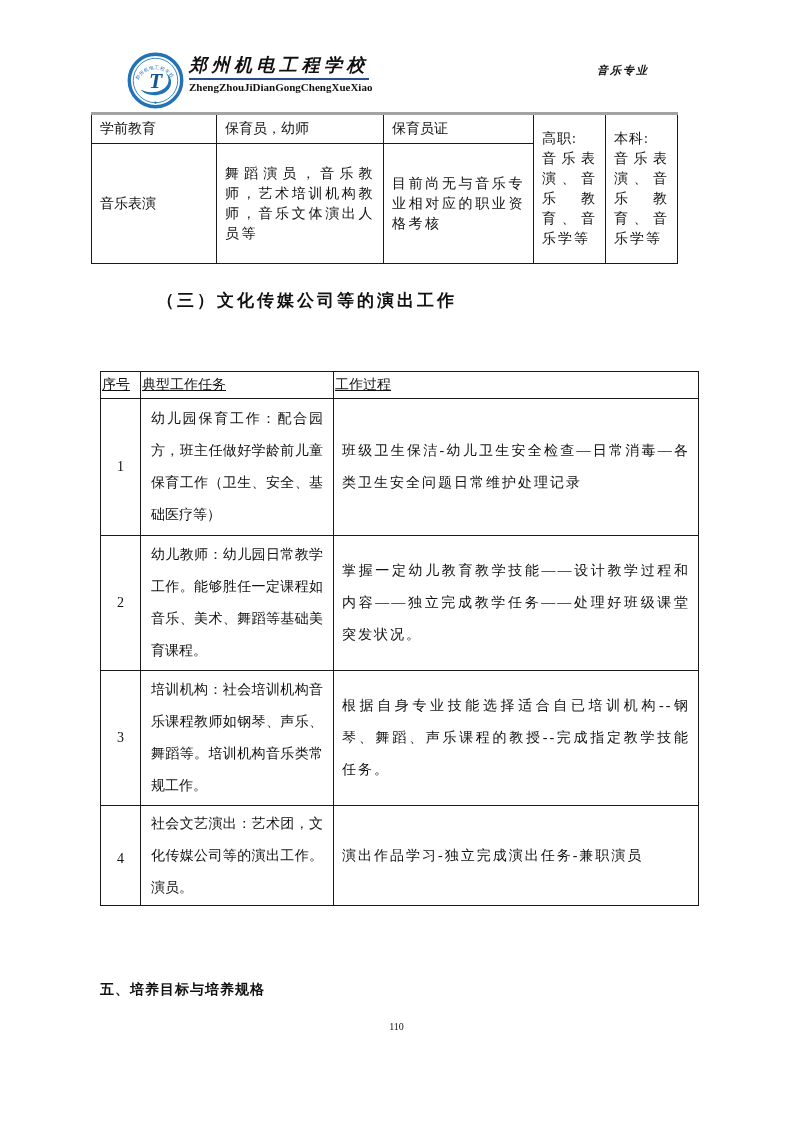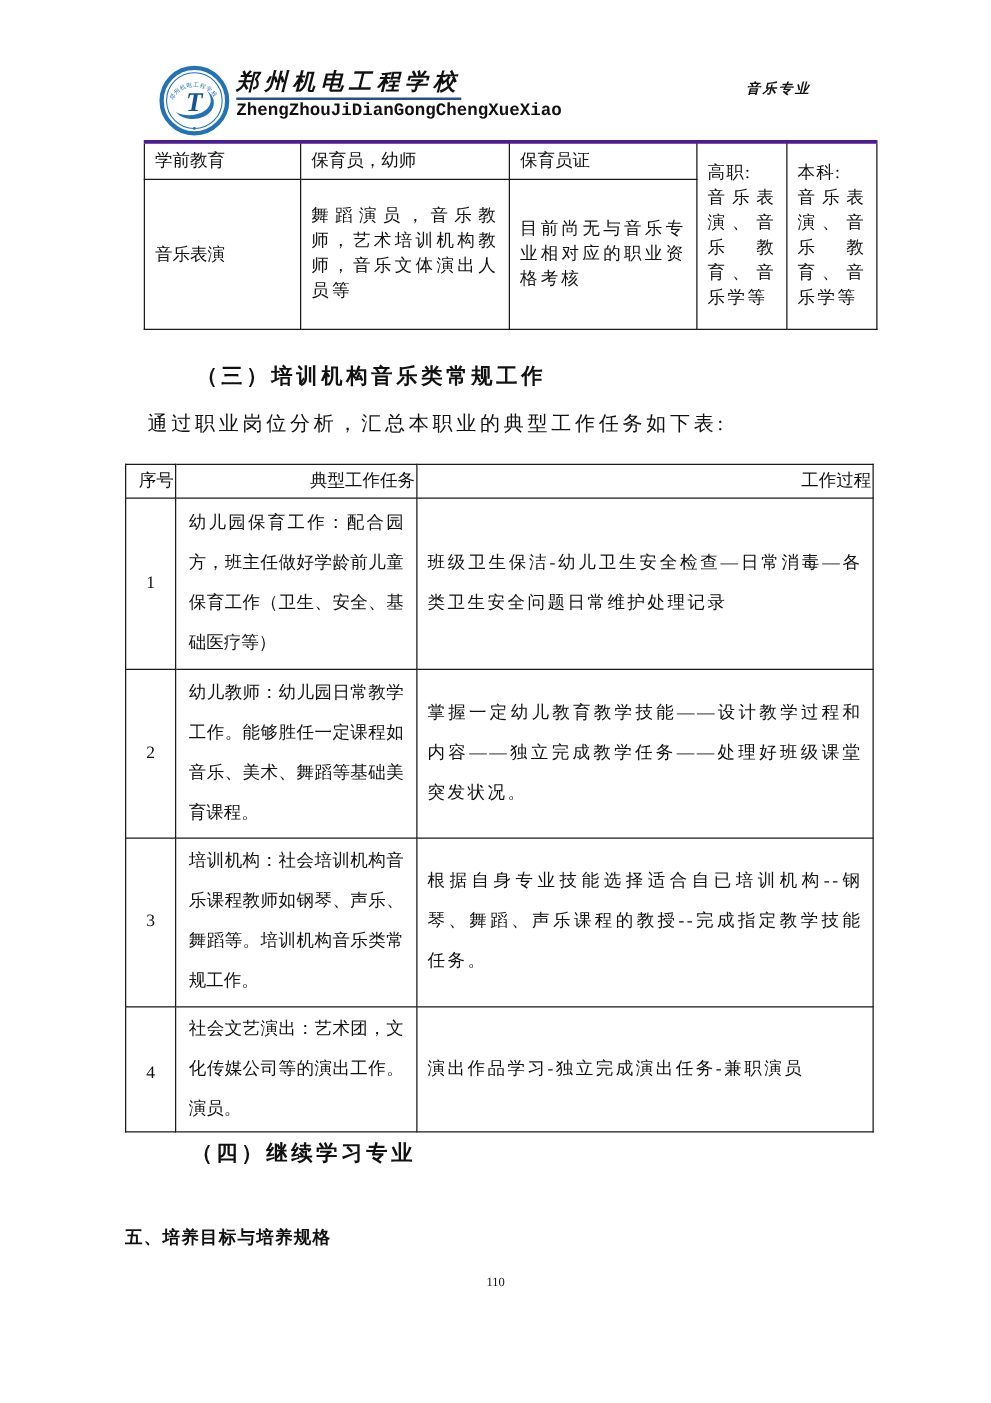--- a/index.html
+++ b/index.html
@@ -9,45 +9,45 @@
   }
   
   .logo{position:absolute;left:127px;top:52px;width:57px;height:57px;}
   .namewrap{position:absolute;left:189px;top:53px;width:180px;}
   .school-cn{
     font-size:18px;font-weight:bold;font-style:italic;letter-spacing:4.5px;
     white-space:nowrap;color:#111;
   }
   .name-rule{border-bottom:2px solid #2a4d8f;margin-top:1px;}
   .school-en{
-    font-family:Liberation Mono, monospace;font-size:14px;font-weight:bold;
+    font-family:Liberation Serif, serif;font-size:11px;font-weight:bold;
     white-space:nowrap;color:#111;margin-top:1px;letter-spacing:0px;
   }
   .doc-label{
     position:absolute;left:597px;top:63px;font-size:11px;font-weight:bold;
     font-style:italic;letter-spacing:2px;color:#111;white-space:nowrap;
   }
   
   table{border-collapse:collapse;table-layout:fixed;position:absolute;color:#111;}
   td,th{border:1px solid #1a1a1a;font-weight:normal;font-size:14px;
         overflow:hidden;box-sizing:border-box;}
   
-  .career{left:115px;top:112px;width:586px;border-top:3px solid #4c1d95;}
+  .career{left:91px;top:112px;width:586px;border-top:3px solid #a3a3a3;}
   .career td{padding:0 8px;vertical-align:middle;}
   .career .r1{height:30px;}
   .career .r2{height:120px;}
   .cell-wrap{
     text-align:justify;line-height:20px;letter-spacing:2.5px;
   }
   .merged-cell{padding:0 7px;vertical-align:middle;}
   .mc-label{line-height:20px;letter-spacing:1px;}
   .mc-body{text-align:justify;line-height:20px;letter-spacing:2px;}
   
   .tasks{left:100px;top:371px;width:598px;}
-  .tasks thead th{height:27px;text-align:right;vertical-align:middle;}
+  .tasks thead th{height:27px;text-align:left;vertical-align:middle;text-decoration:underline;}
   .tasks td{vertical-align:middle;}
   .tasks .row1{height:137px;}
   .tasks .row2{height:135px;}
   .tasks .row3{height:135px;}
   .tasks .row4{height:100px;}
   .no-cell{text-align:center;}
   .no-top{vertical-align:top;padding-top:8px;}
   .task-cell{padding:0 10px;line-height:32px;text-align:justify;margin-top:48px;}
   .proc-cell{padding:0 8px;line-height:32px;text-align:justify;letter-spacing:2px;}
   
@@ -122,22 +122,21 @@
       </td>
     </tr>
     <tr class="r2">
       <td>音乐表演</td>
       <td class="cell-wrap">舞蹈演员，音乐教师，艺术培训机构教师，音乐文体演出人员等</td>
       <td class="cell-wrap">目前尚无与音乐专业相对应的职业资格考核</td>
     </tr>
   </tbody>
     </table>
 
-  <div class="h-sub h3">（三）培训机构音乐类常规工作</div>
-  <div class="para intro">通过职业岗位分析，汇总本职业的典型工作任务如下表:</div>
+  <div class="h-sub h3">（三）文化传媒公司等的演出工作</div>
 
   <table class="tasks">
     <colgroup>
       <col style="width:40px">
         <col style="width:193px">
         <col style="width:365px">
     </colgroup>
     <thead>
       <tr>
         <th>序号</th>
@@ -162,19 +161,18 @@
         <td class="proc-cell">根据自身专业技能选择适合自已培训机构--钢琴、舞蹈、声乐课程的教授--完成指定教学技能任务。</td>
       </tr>
       <tr class="row4">
         <td class="no-cell no-top">4</td>
         <td class="task-cell">社会文艺演出：艺术团，文化传媒公司等的演出工作。演员。</td>
         <td class="proc-cell">演出作品学习-独立完成演出任务-兼职演员</td>
       </tr>
     </tbody>
   </table>
 
-  <div class="h-sub h4">（四）继续学习专业</div>
 
   <div class="h5">五、培养目标与培养规格</div>
 
   <div class="page-num">110</div>
 
 </div>
 
 </body></html>

